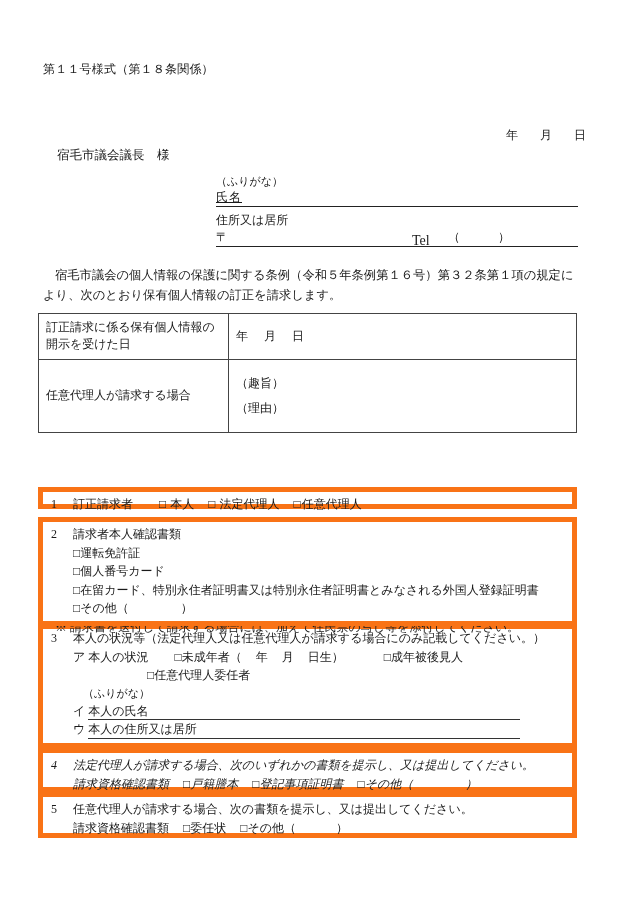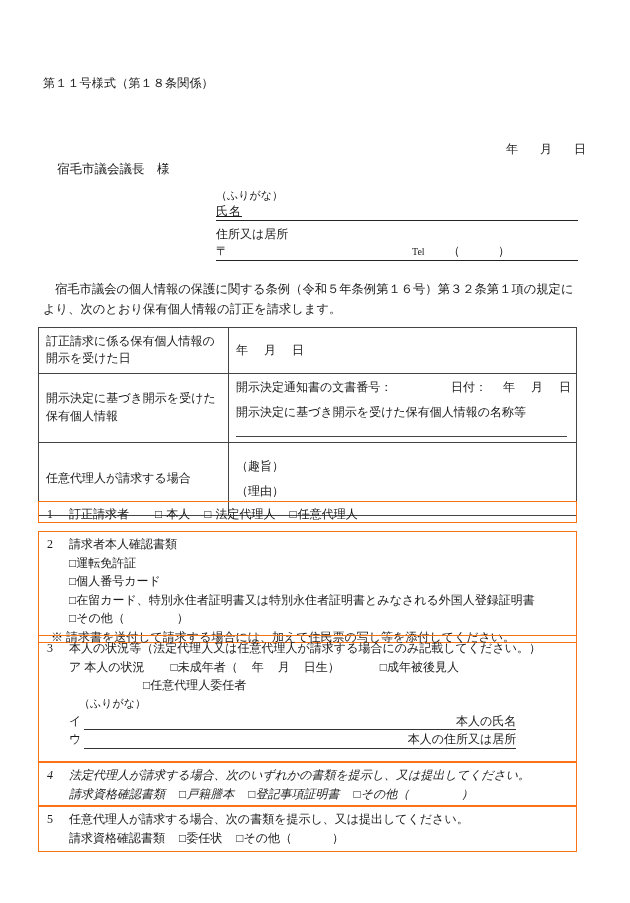--- a/index.html
+++ b/index.html
@@ -15,21 +15,20 @@
     color: #1a1a1a;
     font-size: 11.5px;
     line-height: 1.5;
     overflow: hidden;
   }
   .page {
     position: absolute;
     left: 0; top: 0;
     width: 630px;
     height: 868px;
-    margin-top: 14px;
   }
 
   
   .form-no {
     position: absolute;
     left: 43px;
     top: 60px;
     font-size: 12px;
     letter-spacing: 0.2px;
     white-space: nowrap;
@@ -93,21 +92,21 @@
     padding-bottom: 1px;
     white-space: nowrap;
     position: relative;
     height: 16px;
   }
   .zip-mark { position: absolute; left: 0; top: 0; }
   .tel-mark {
     position: absolute;
     left: 196px;
     top: 2px;
-    font-size: 10px;
+    font-size: 14px;
     letter-spacing: 0px;
   }
   .tel-paren1 { position: absolute; left: 232px; top: 0; }
   .tel-paren2 { position: absolute; left: 282px; top: 0; }
 
   
   .body-text {
     position: absolute;
     left: 43px;
     top: 266px;
@@ -155,21 +154,21 @@
     margin-right: 2px;
   }
   .row3 td { height: 62px; vertical-align: middle; }
   .row3 .sub { line-height: 2.1; }
 
   
   .box {
     position: absolute;
     left: 38px;
     width: 539px;
-    border: 1px solid #f97316;
+    border: 5px solid #f97316;
     box-sizing: border-box;
     font-size: 12px;
     line-height: 1.55;
     padding: 3px 8px 4px 8px;
   }
   .num {
     display: inline-block;
     width: 22px;
   }
   .indent1 { padding-left: 22px; }
@@ -177,21 +176,20 @@
   .indent-note { padding-left: 8px; text-indent: -8px; padding-right: 4px; }
   .cb { display: inline-block; margin-right: 1px; }
   .sp-m { display: inline-block; width: 14px; }
   .sp-l { display: inline-block; width: 26px; }
 
   .uline {
     display: inline-block;
     border-bottom: 1px solid #333;
     min-width: 360px;
     line-height: 1.35;
-    text-align: right;
   }
   .uline-wrap { white-space: nowrap; }
   .kana-small { font-size: 11px; }
 
   #box1 { top: 487px; height: 22px; }
   #box2 { top: 517px; height: 112px; padding-left: 8px; }
   #box3 { top: 621px; height: 127px; }
   #box4 { top: 748px; height: 44px; font-style: italic; }
   #box5 { top: 792px; height: 46px; }
 </style>
@@ -228,33 +226,20 @@
   </div>
 
   <div class="body-text">宿毛市議会の個人情報の保護に関する条例（令和５年条例第１６号）第３２条第１項の規定により、次のとおり保有個人情報の訂正を請求します。</div>
 
   <table class="main-table">
     <tbody>
         <tr>
       <td class="col-label row1-label">訂正請求に係る保有個人情報の開示を受けた日</td>
       <td class="row1-value">
         <span>年</span><span class="sp"></span><span>月</span><span class="sp"></span><span>日</span>
-      </td>
-    </tr>
-    <tr class="row2">
-      <td class="col-label">開示決定に基づき開示を受けた保有個人情報</td>
-      <td>
-        <div class="r2line1">
-          <span>開示決定通知書の文書番号：</span>
-          <span class="r2-date">
-            <span>日付：</span><span class="sp"></span><span>年</span><span class="sp"></span><span>月</span><span class="sp"></span><span>日</span>
-          </span>
-        </div>
-        <div class="r2line2">開示決定に基づき開示を受けた保有個人情報の名称等</div>
-        <div class="r2-underline"></div>
       </td>
     </tr>
     <tr class="row3">
       <td class="col-label">任意代理人が請求する場合</td>
       <td>
         <div class="sub">（趣旨）</div>
         <div class="sub">（理由）</div>
       </td>
     </tr>
   </tbody>

